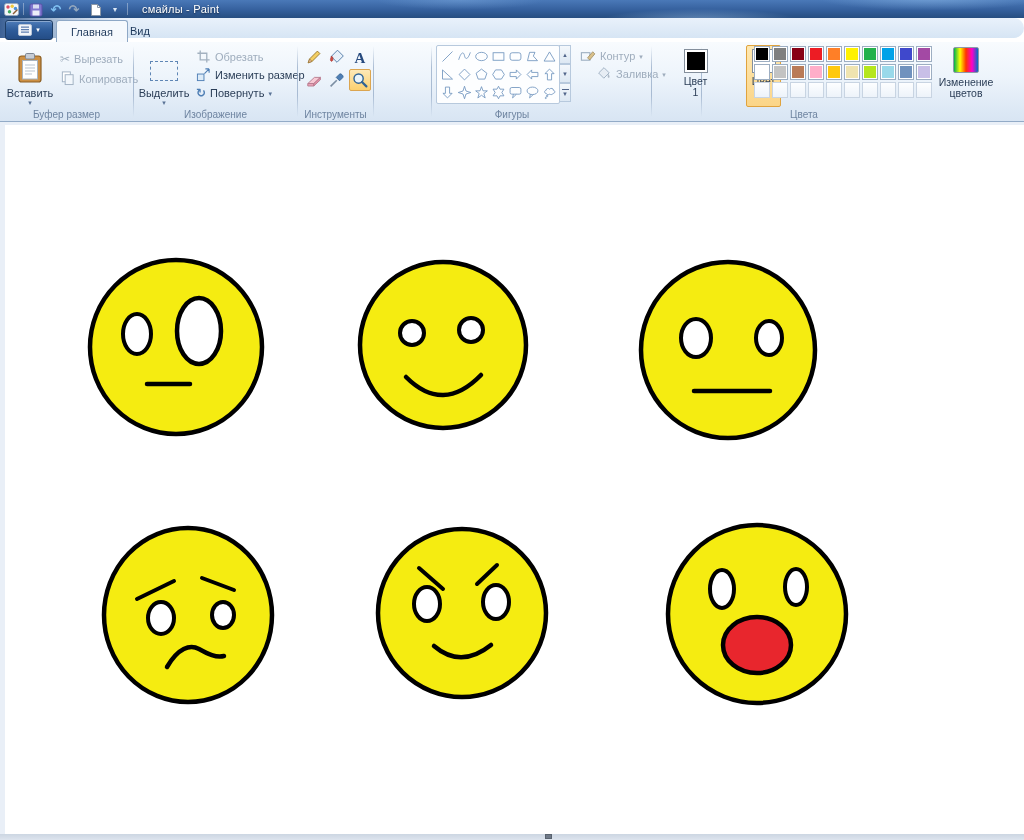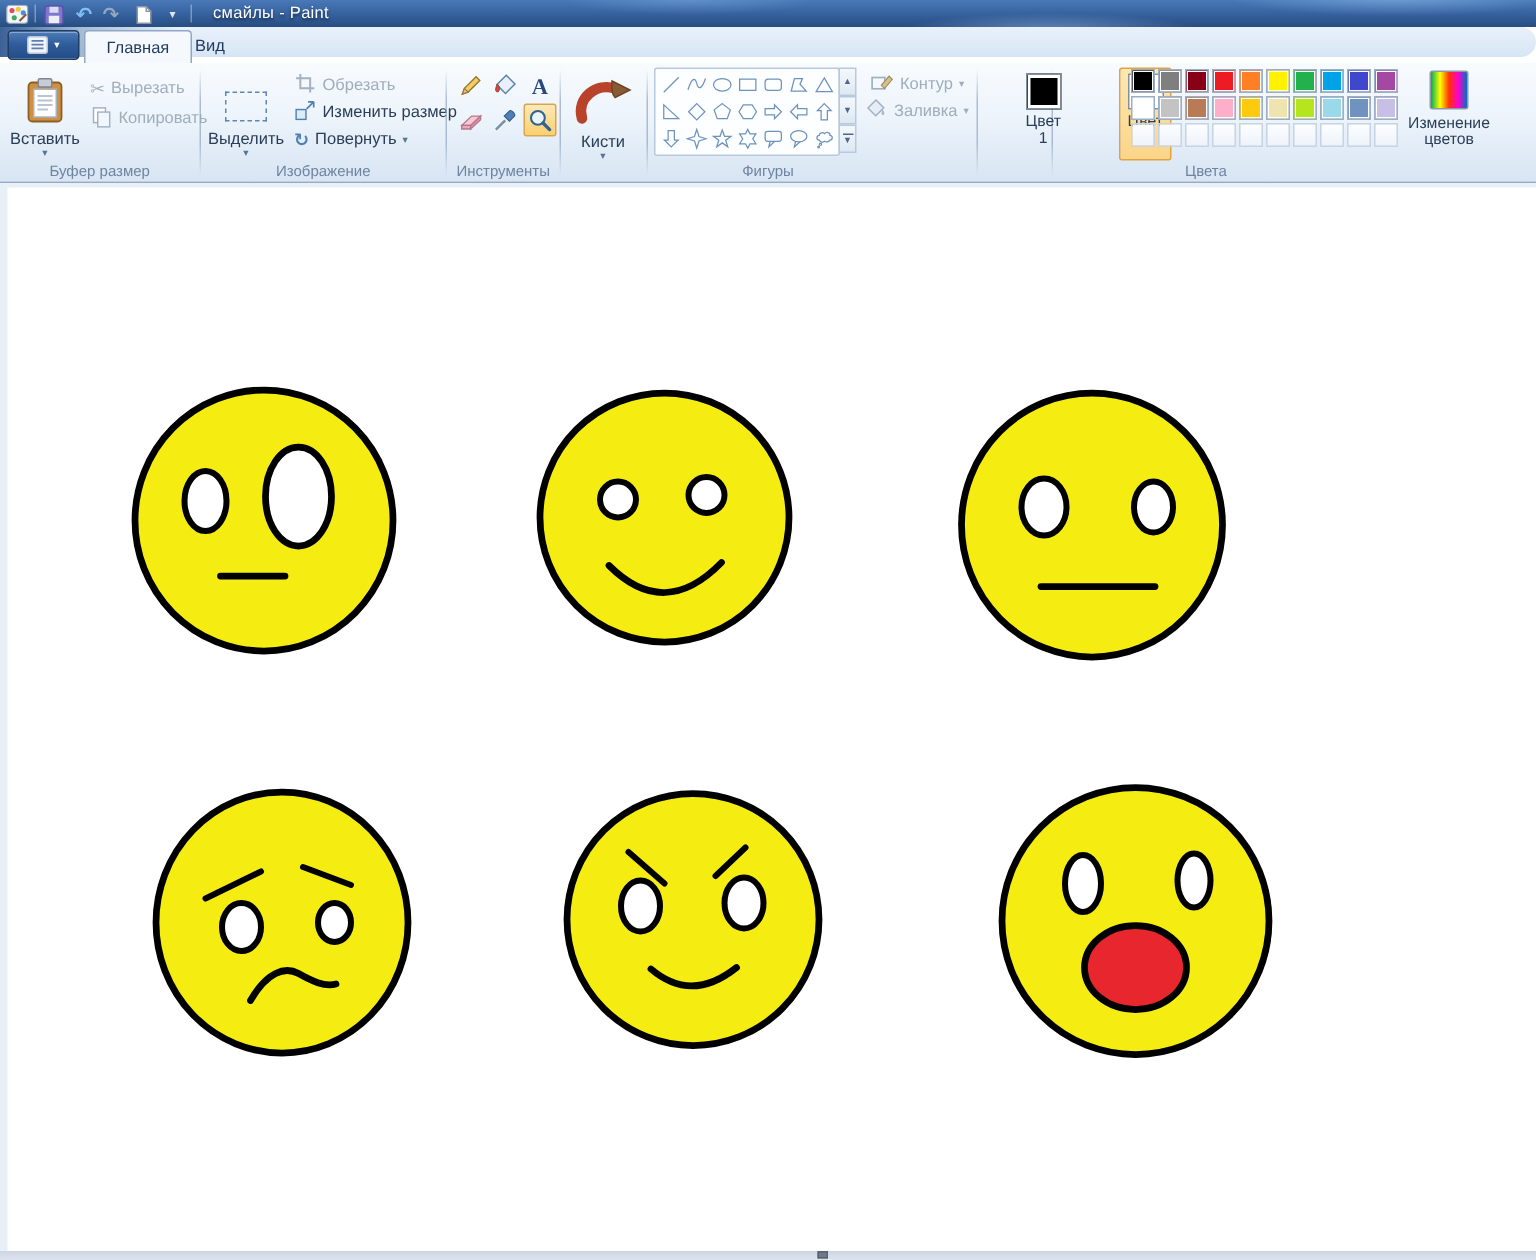--- a/index.html
+++ b/index.html
@@ -250,32 +250,20 @@
         <svg width="18" height="18" viewBox="0 0 18 18">
             <circle cx="7.6" cy="7.6" r="4.6" fill="#e9f4fb" stroke="#2f6394" stroke-width="1.4"></circle>
             <path d="M11 11 L15.4 15.4" stroke="#2f6394" stroke-width="2.2" stroke-linecap="round"></path>
           </svg>
       </div>
     </div>
     <div class="caption">Инструменты</div>
   </div>
   <div class="vsep" style="left:373px"></div>
 
-  <div class="rgroup" style="left:374px;width:57px">
-    <div class="bigbtn" style="left:4px;top:3px;width:48px;height:64px">
-      <span>
-        <svg width="40" height="34" viewBox="0 0 40 34">
-            <path d="M6 28 C2 14 16 4 28 8" fill="none" stroke="#b8432a" stroke-width="7" stroke-linecap="round"></path>
-            <path d="M26 3 L38 9 L28 14 C26 12 25.5 9 26 3 Z" fill="#8a5a33" stroke="#6d4526" stroke-width="1"></path>
-          </svg>
-      </span>
-      <span class="lbl">Кисти</span>
-      <span class="dd">▾</span>
-    </div>
-  </div>
   <div class="vsep" style="left:431px"></div>
 
   <div class="rgroup" style="left:432px;width:219px">
     <div id="shapes-box" style="left:4px;top:3px">
       <div id="shapes-grid">
           <div class="shape-cell">
             <svg viewBox="0 0 18 18">
               <path d="M3 15 L15 3"></path>
             </svg>
           </div>
@@ -393,21 +381,21 @@
     <div class="smallbtn disabled" style="left:144px;top:5px">
       <span>
         <svg width="16" height="15" viewBox="0 0 17 15">
             <rect x="1.5" y="4.5" width="9" height="8" fill="none" stroke="#9fb0c2" stroke-width="1.2"></rect>
             <path d="M8 10 L13.5 3.5 L15.8 5.8 L10.3 12.3 Z" fill="#d9c08a" stroke="#9a8a60" stroke-width="0.8"></path>
           </svg>
       </span>
       <span>Контур</span>
       <span class="dd gray">▾</span>
     </div>
-    <div class="smallbtn disabled" style="left:140px;top:23px">
+    <div class="smallbtn disabled" style="left:160px;top:23px">
       <span>
         <svg width="16" height="15" viewBox="0 0 17 15">
             <path d="M8.5 1.3 L14 6.8 L8.3 12.5 L2.8 7 Z" fill="#e7edf4" stroke="#9fb0c2" stroke-width="1"></path>
             <path d="M13.2 8 C14.6 10.1 14.8 11.5 13.8 12 C12.8 12.4 12 11.2 12.6 8.5 Z" fill="#aeb9c6"></path>
           </svg>
       </span>
       <span>Заливка</span>
       <span class="dd gray">▾</span>
     </div>
     <div class="caption" style="width:160px">Фигуры</div>

